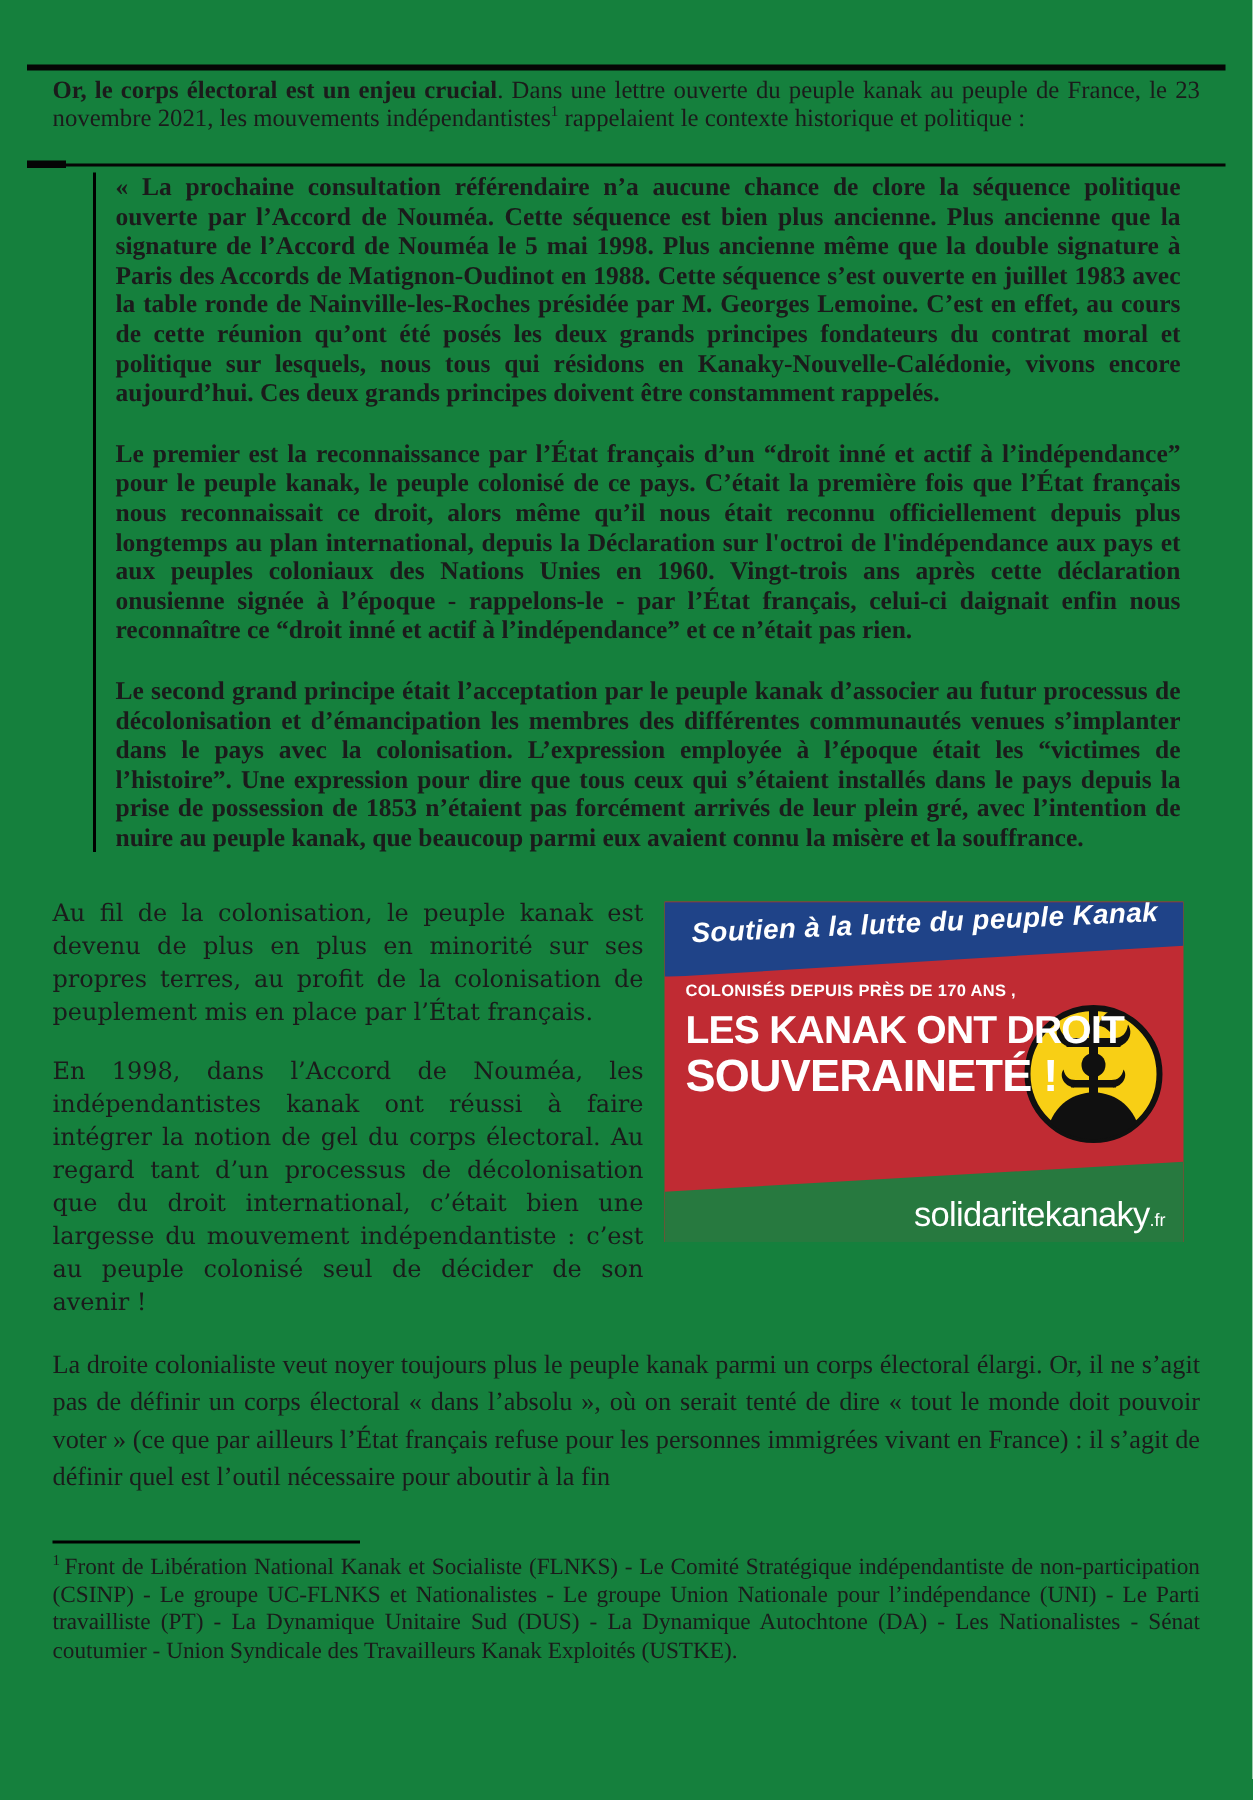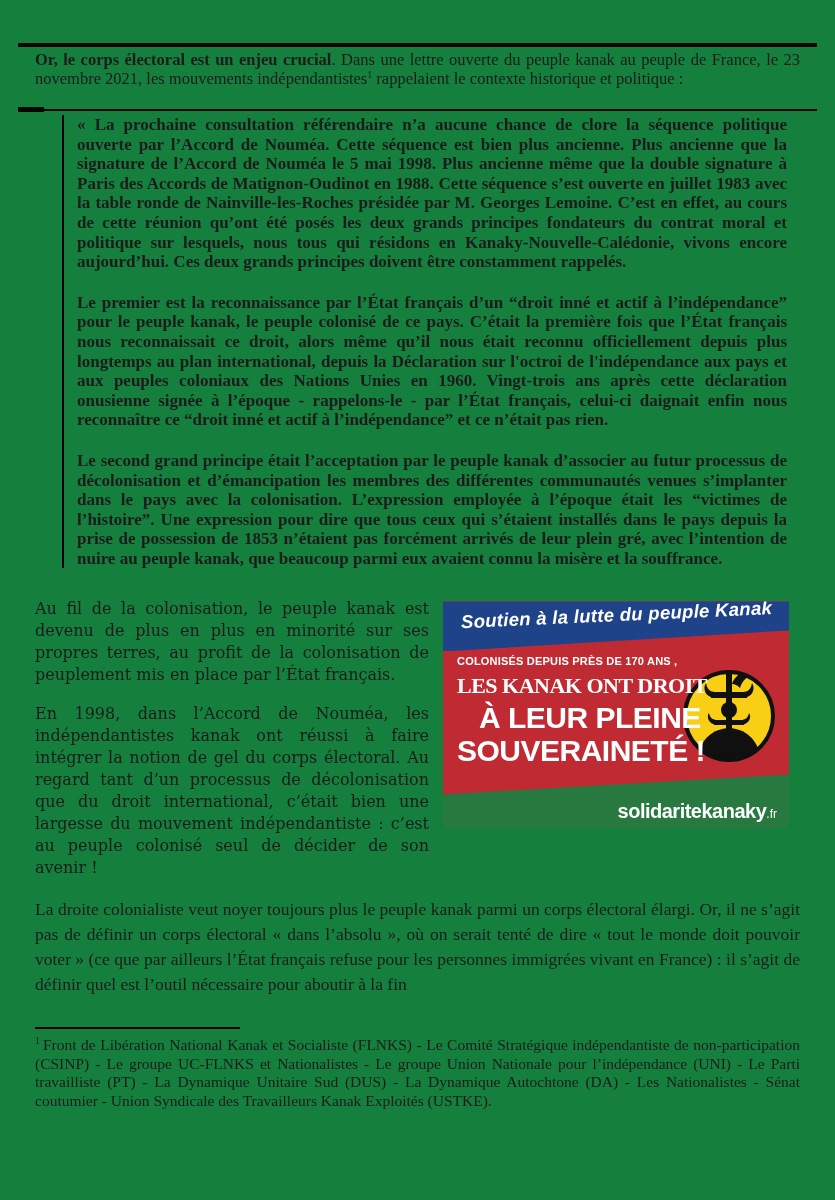--- a/index.html
+++ b/index.html
@@ -47,26 +47,26 @@
     display:block;transform:rotate(-2.6deg);transform-origin:left top;
     font-style:italic;font-weight:bold;font-size:18.5px;letter-spacing:.3px;
     padding:11px 0 0 17px;white-space:nowrap;
   }
   .poster-green{
     position:absolute;left:0;bottom:0;width:100%;height:54px;z-index:3;
     background:var(--poster-green,#27793f);
     clip-path:polygon(0 37%,100% 0,100% 100%,0 100%);
   }
   .poster-site{position:absolute;right:12px;bottom:5px;white-space:nowrap;}
-  .site-name{font-weight:bold;font-size:20px;letter-spacing:-.5px;}
+  .site-name{font-weight:normal;font-size:23px;letter-spacing:-.5px;}
   .site-tld{font-weight:normal;font-size:12px;}
   .poster-slogan{position:absolute;left:14px;top:51px;z-index:2;font-weight:bold;white-space:nowrap;}
   .slogan-s1{font-size:11px;line-height:19px;letter-spacing:.2px;}
   .slogan-s2{font-size:15.5px;line-height:19px;letter-spacing:.2px;margin-left:10px;}
-  .slogan-l1{font-size:22px;line-height:30px;letter-spacing:-.5px;font-family:Liberation Serif, serif;}
+  .slogan-l1{font-size:26px;line-height:30px;letter-spacing:-.5px;}
   .slogan-l2{font-size:30px;line-height:33px;letter-spacing:-.5px;margin-left:22px;}
   .slogan-l3{font-size:30px;line-height:34px;letter-spacing:-.5px;}
   .emblem{position:absolute;left:238px;top:67px;width:96px;height:96px;z-index:1;}
 
   .closing{margin:18px 0 0 0;font-size:17.5px;line-height:25px;text-align:justify;}
 
   .footnote{margin-top:30px;font-size:15.5px;line-height:18.4px;text-align:justify;}
   .footnote-rule{width:205px;height:2px;background:#000;margin-bottom:7px;}
   .footnote p{margin:0;}
   .footnote sup{margin-right:3px;}
@@ -96,21 +96,20 @@
       </div>
 
       <div class="poster">
         <div class="poster-blue">
           <span class="poster-banner">Soutien à la lutte du peuple Kanak</span>
         </div>
 
         <div class="poster-slogan">
           <div class="slogan-s1">COLONISÉS DEPUIS PRÈS DE 170 ANS ,</div>
           <div class="slogan-l1">LES KANAK ONT DROIT</div>
-          <div class="slogan-l2">À LEUR PLEINE</div>
           <div class="slogan-l3">SOUVERAINETÉ !</div>
         </div>
 
         <svg class="emblem" viewBox="0 0 96 96" aria-hidden="true">
           <defs>
             <clipPath id="emblem-clip">
                 <circle cx="48" cy="48" r="43.5"></circle>
               </clipPath>
           </defs>
           <circle cx="48" cy="48" r="44" fill="var(--poster-yellow,#f8cf15)" stroke="#101010" stroke-width="4"></circle>

